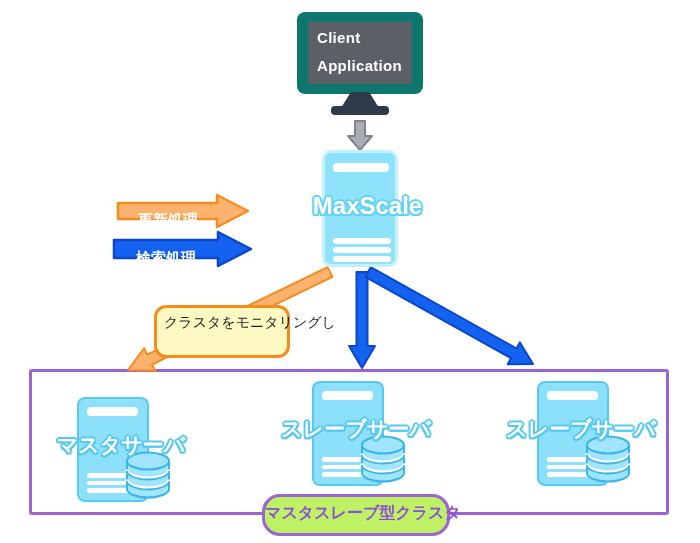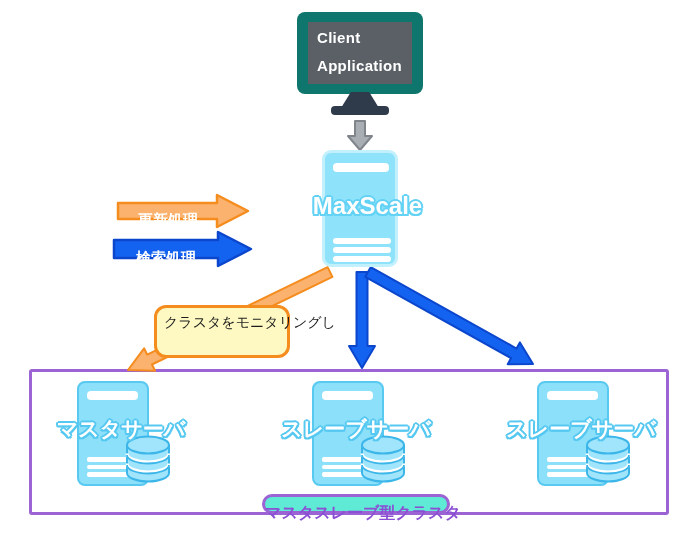--- a/index.html
+++ b/index.html
@@ -40,22 +40,22 @@
                               -1.5px 1.5px 0 #63D2F5,1.5px 1.5px 0 #63D2F5;}
 
   
   .callout{position:absolute;left:154px;top:289px;width:136px;height:53px;z-index:2;
            background:#fef9c3;border:3px solid #F58C1E;border-radius:12px;box-sizing:border-box;
            padding:4px 0 0 7px;color:#1c1c1c;font-size:14px;line-height:21px;white-space:nowrap;margin-top:16px;}
 
   
   .cluster-rect{position:absolute;left:29px;top:369px;width:640px;height:146px;z-index:0;
                 border:3px solid #9C63D4;border-radius:3px;box-sizing:border-box;background:#fff;}
-  .cluster-badge{position:absolute;left:262px;top:494px;width:188px;height:20px;z-index:2;
-                 background:#5eead4;border:3px solid #9C63D4;border-radius:18px;box-sizing:border-box;
+  .cluster-badge{position:absolute;left:262px;top:494px;width:188px;height:42px;z-index:2;
+                 background:#bef264;border:3px solid #9C63D4;border-radius:18px;box-sizing:border-box;
                  text-align:center;line-height:31px;color:#8B4FD4;font-weight:bold;font-size:16px;
                  white-space:nowrap;}
 
   
   .server{position:absolute;width:160px;height:130px;z-index:1;}
   .tower{position:absolute;left:22px;top:3px;width:72px;height:105px;background:#8DE0FA;
          border:2.5px solid #58C9F1;border-radius:8px;box-sizing:border-box;}
   .tower .slot{left:8px;top:8px;width:51px;height:9px;}
   .tline{position:absolute;left:8px;width:44px;height:4.5px;background:#fff;border-radius:2px;}
   .cyl{position:absolute;left:70px;top:57px;}
@@ -104,21 +104,21 @@
     <div class="vent" style="top:103px"></div>
   </div>
   <div class="maxscale-label">MaxScale</div>
 
   <div class="callout">
     <div>クラスタをモニタリングし</div>
   </div>
 
   <div class="cluster-rect"></div>
 
-  <div class="server" style="left:55px;top:378px">
+  <div class="server" style="left:55px;top:394px">
     <div class="tower">
       <div class="slot"></div>
       <div class="tline" style="top:74px"></div>
       <div class="tline" style="top:81.5px"></div>
       <div class="tline" style="top:89px"></div>
     </div>
     <svg class="cyl" width="46" height="48" viewBox="0 0 46 48">
       <path d="M2,10 v28 a21,8.5 0 0 0 42,0 v-28" stroke-width="2" fill="#A0E5FB" stroke="#3CB6E9"></path>
       <ellipse cx="23" cy="10" rx="21" ry="8.5" stroke-width="2" fill="#A0E5FB" stroke="#3CB6E9"></ellipse>
       <path d="M2,18.5 a21,8.5 0 0 0 42,0" fill="none" stroke-width="3" stroke="#FFFFFF"></path>

